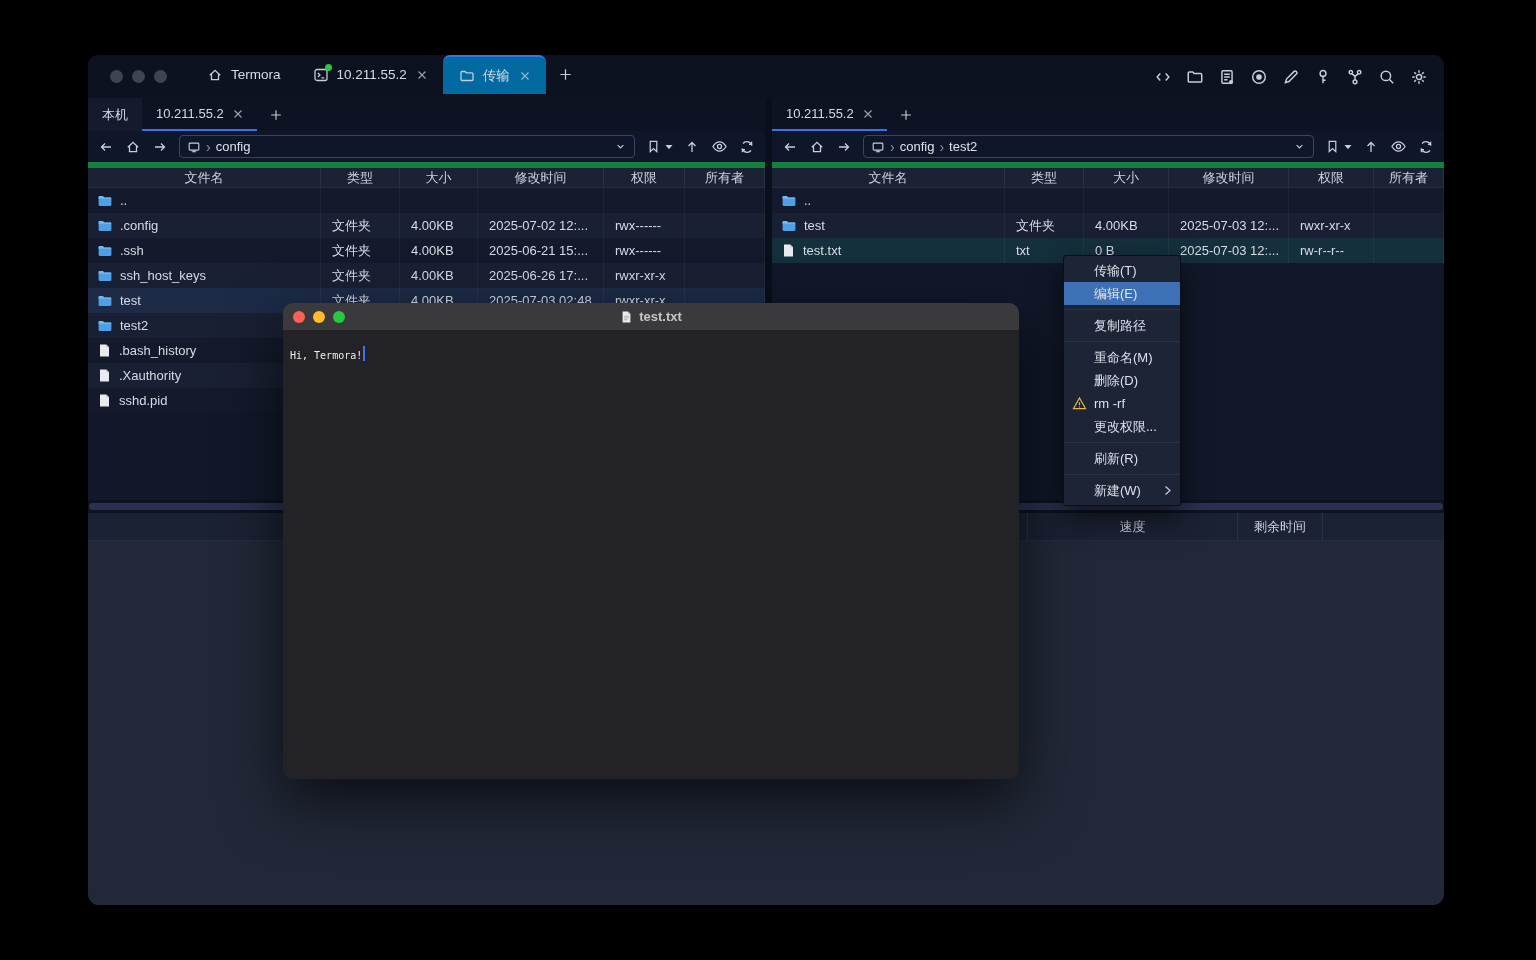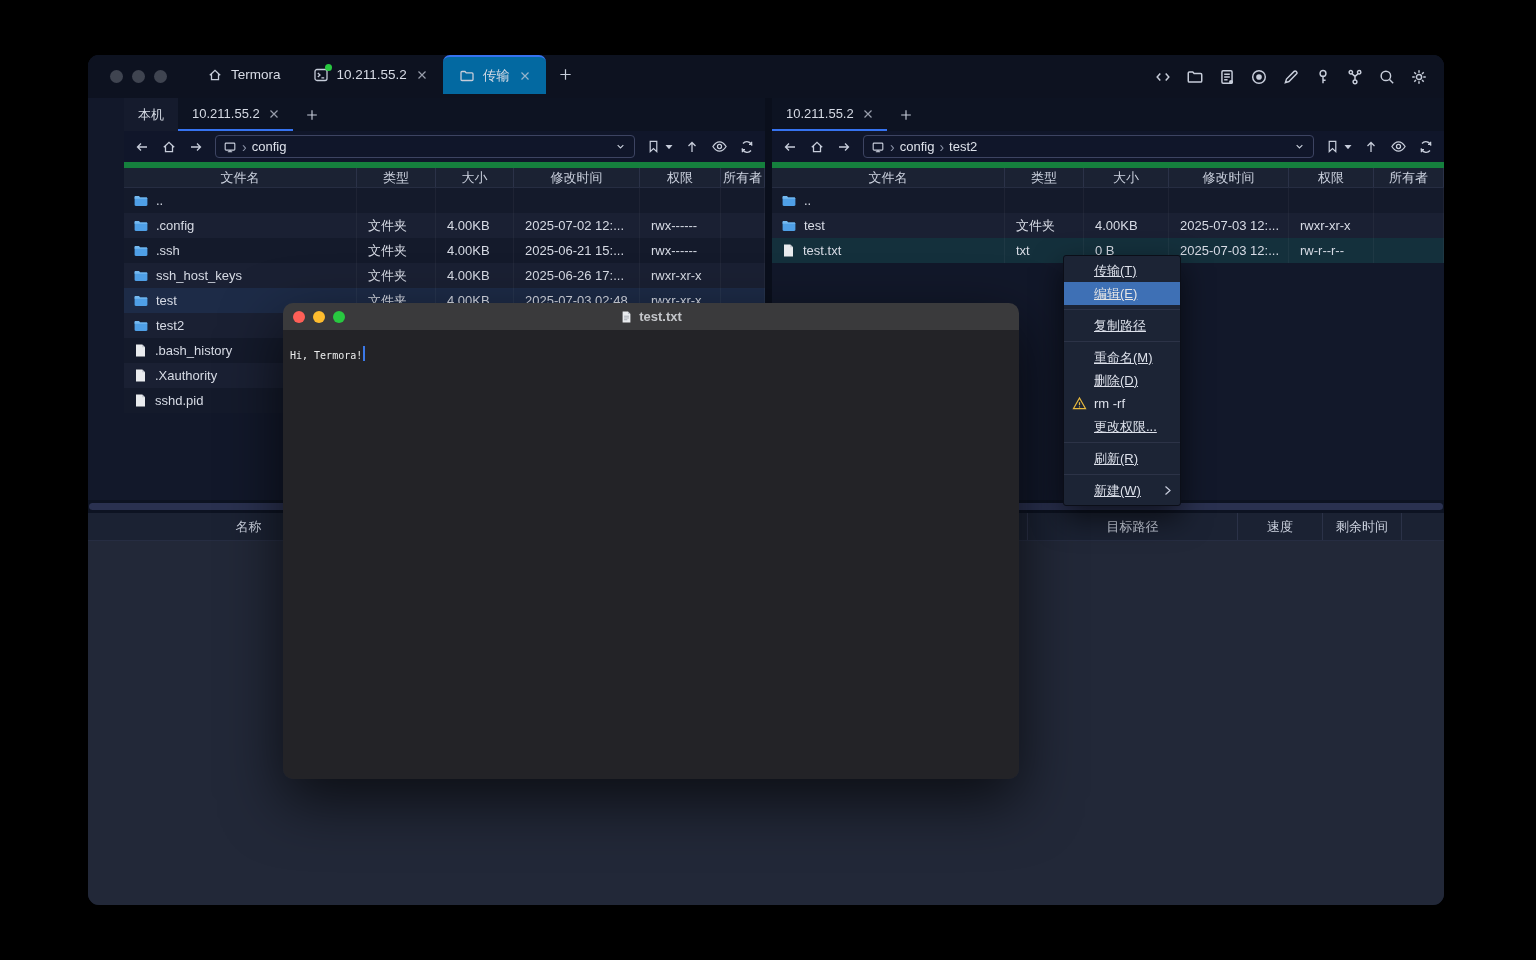--- a/index.html
+++ b/index.html
@@ -26,21 +26,21 @@
   .term-ico-wrap { position:relative; }
   .green-dot { position:absolute; right:-3px; top:-3px; width:7px; height:7px;
     border-radius:50%; background:#28c840; }
   .tb-plus { height:39px; display:flex; align-items:center; padding:0 12px; }
   .tb-actions { margin-left:auto; display:flex; align-items:center; gap:14px;
     padding:0 16px 12px 0; }
 
   
   .panels { height:402px; display:flex; flex:0 0 auto; }
   .panel { display:flex; flex-direction:column; background:#12182a; }
-  .panel.left { width:677px;padding-left:36px; }
+  .panel.left { width:677px; }
   .panel.right { width:672px; }
   .vdiv { width:7px; background:#0a0f1c; }
 
   .ptabs { height:33px; background:#0d1322; display:flex; align-items:stretch; flex:0 0 auto; }
   .ptab { display:flex; align-items:center; gap:7px; padding:0 14px; color:#d5dae4;
     font-size:13px; position:relative; }
   .ptab.block { background:#151b2d; }
   .ptab.active { border-bottom:2.5px solid #3673f0; }
   .ptab-plus { display:flex; align-items:center; padding:0 12px; }
 
@@ -94,21 +94,21 @@
   .cursor { display:inline-block; width:2px; height:15px; background:#3b78e7;
     vertical-align:text-bottom; margin-left:1px; }
 
   
   .cmenu { position:absolute; left:1063px; top:255px; width:118px; z-index:30;
     background:#1c2435; border:1px solid #0b0e18; border-radius:3px;
     box-shadow:0 12px 30px rgba(0,0,0,.6); padding:3px 0; }
   .mi { height:23px; display:flex; align-items:center; color:#dce0ea; font-size:13px; }
   .mi .mi-ico { width:30px; display:flex; justify-content:center; flex:0 0 auto; }
   .mi .mi-label { padding-left:0; }
-  .mi.no-ico .mi-label { padding-left:30px;text-decoration:underline; }
+  .mi.no-ico .mi-label { padding-left:30px; }
   .mi.hl { background:#3e70b5; color:#e5e5e5; }
   .mi .mi-sub { margin-left:auto; margin-right:8px; color:#c9cede; }
   .msep { height:1px; background:#2c3347; margin:4px 0; }
 </style>
 </head>
 <body>
 
 <div class="window">
 
   <div class="titlebar">
@@ -596,21 +596,20 @@
         <div class="c">rw-r--r--</div>
         <div class="c"></div>
       </div>
     </div>
   </div>
 
   <div class="splitter">
       <div class="pill"></div>
     </div>
   <div class="theader">
-    <div class="hc">名称</div>
     <div class="hc"></div>
     <div class="hc">目标路径</div>
     <div class="hc">速度</div>
     <div class="hc">剩余时间</div>
     <div class="hc" style="border-right:none;"></div>
   </div>
   <div class="tbody"></div>
 </div>
 
 <div class="editor">

